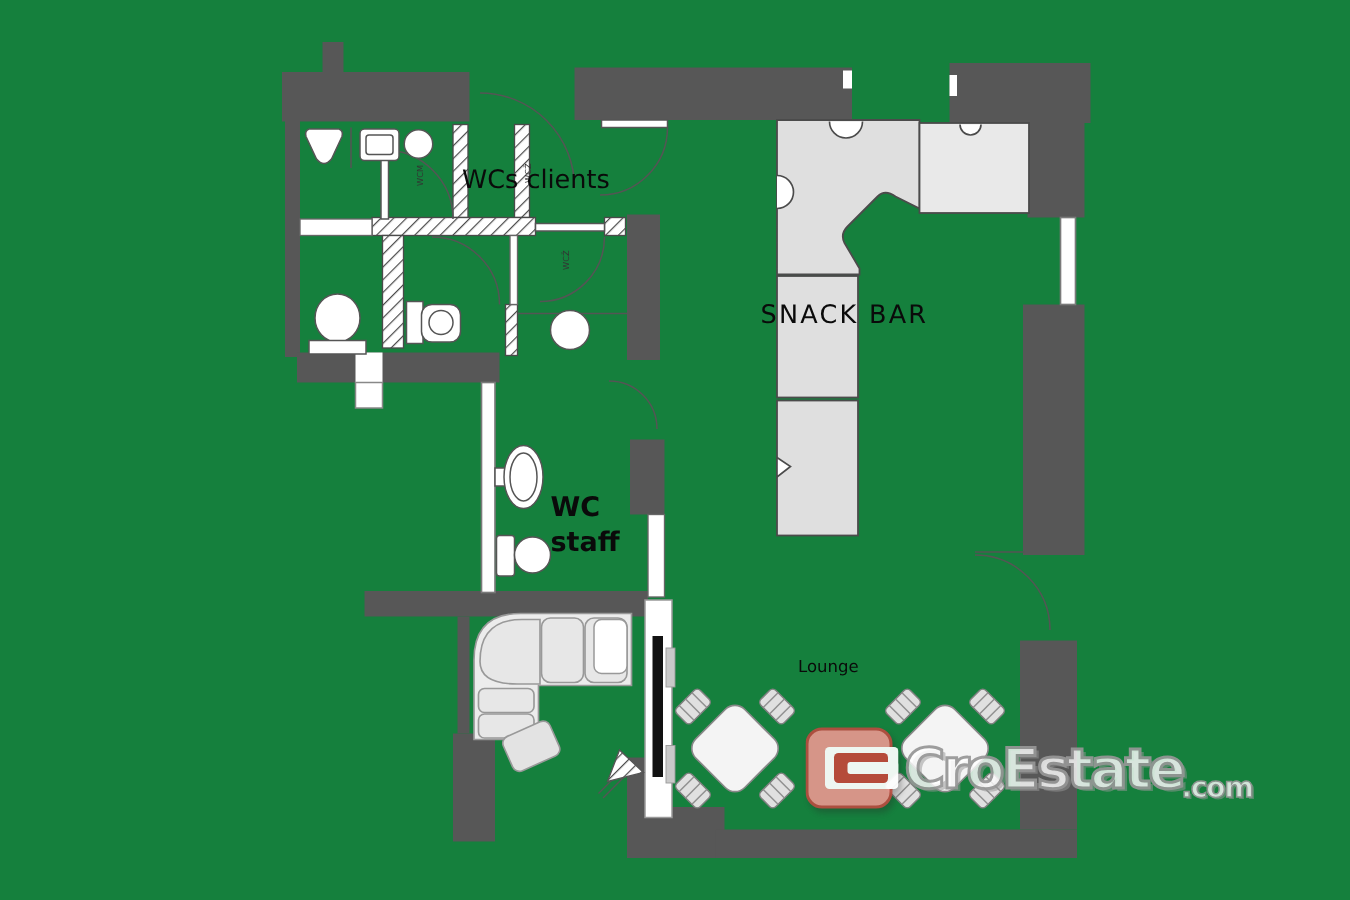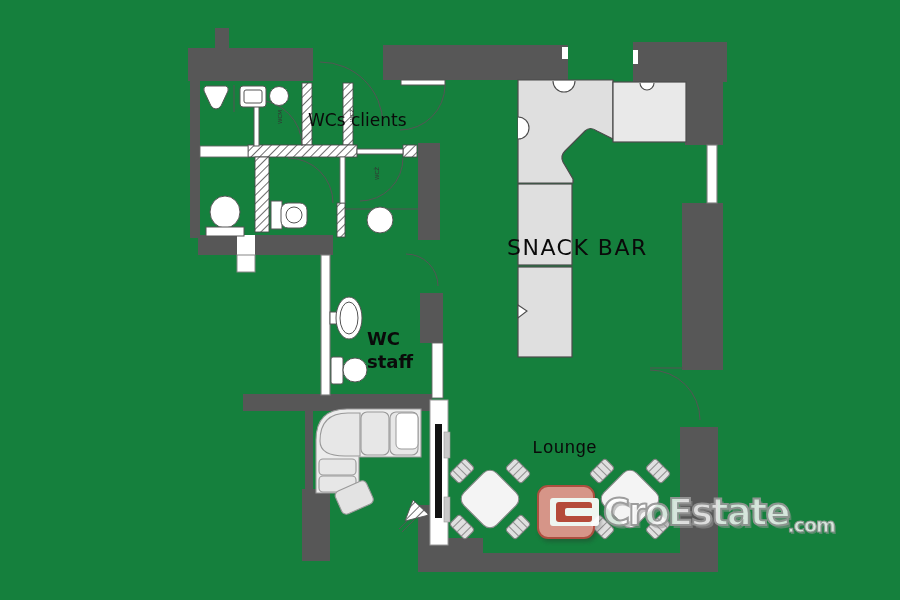--- a/index.html
+++ b/index.html
@@ -1,24 +1,24 @@
 <!DOCTYPE html>
 <html><head>
 <meta charset="utf-8">
 <style>
   html,body{margin:0;padding:0;background:#fff;}
   .stage{position:relative;width:900px;height:600px;background:#15803d;overflow:hidden;
          font-family:"DejaVu Sans","Liberation Sans",sans-serif;}
   .plan-svg{position:absolute;left:0;top:0;}
   .lbl{position:absolute;color:#0a0a0a;white-space:nowrap;}
   .lbl-wcs{left:308px;top:110px;font-size:17px;}
-  .lbl-snack{left:507px;top:200px;font-size:22px;letter-spacing:1.5px;margin-top:35px;}
+  .lbl-snack{left:507px;top:200px;font-size:17px;letter-spacing:1.5px;}
   .lbl-wcstaff{left:367px;top:327px;font-size:18px;line-height:23px;font-weight:bold;}
   .lbl-wcstaff span{display:block;}
-  .lbl-lounge{left:532px;top:438px;font-size:18px;font-family:Liberation Mono, monospace;}
+  .lbl-lounge{left:532px;top:438px;font-size:11px;}
   .logo{position:absolute;left:537px;top:484px;display:flex;align-items:center;opacity:.93;}
   .logo-mark{filter:drop-shadow(2px 3px 2px rgba(40,40,40,.35));flex:0 0 auto;}
   .logo-text{font-size:37px;font-weight:bold;letter-spacing:-2px;line-height:1;margin-left:4px;
              color:rgba(255,255,255,.85);-webkit-text-stroke:2px #979797;
              text-shadow:2.5px 2.5px 0 rgba(150,150,150,.55);text-align:center;}
   .logo-tld{font-size:19px;font-weight:bold;letter-spacing:-1px;line-height:1;
             align-self:flex-end;margin:0 0 5px -1px;
             color:rgba(255,255,255,.85);-webkit-text-stroke:1px #979797;
             text-shadow:1.5px 1.5px 0 rgba(150,150,150,.55);text-align:center;}
 </style>

